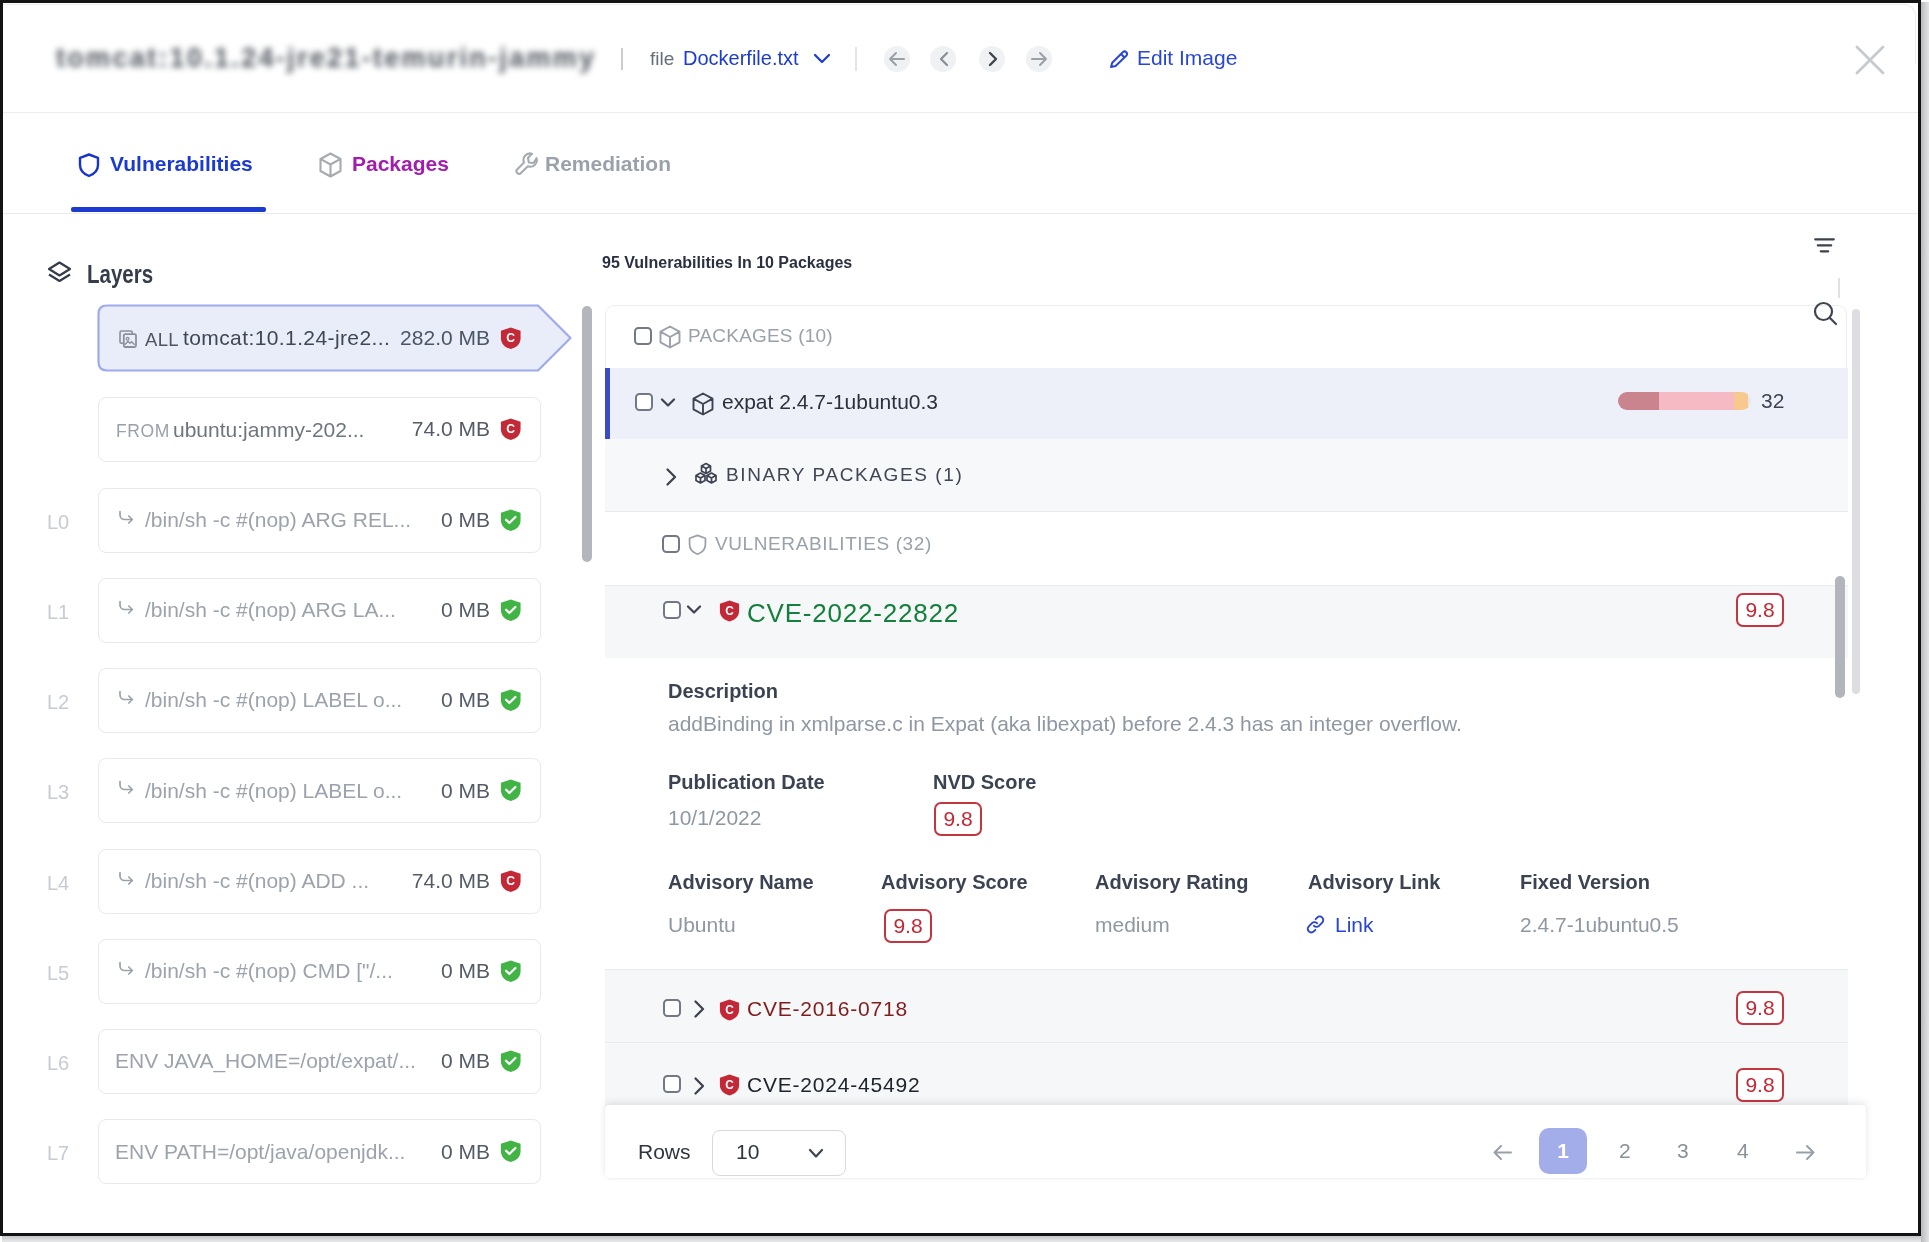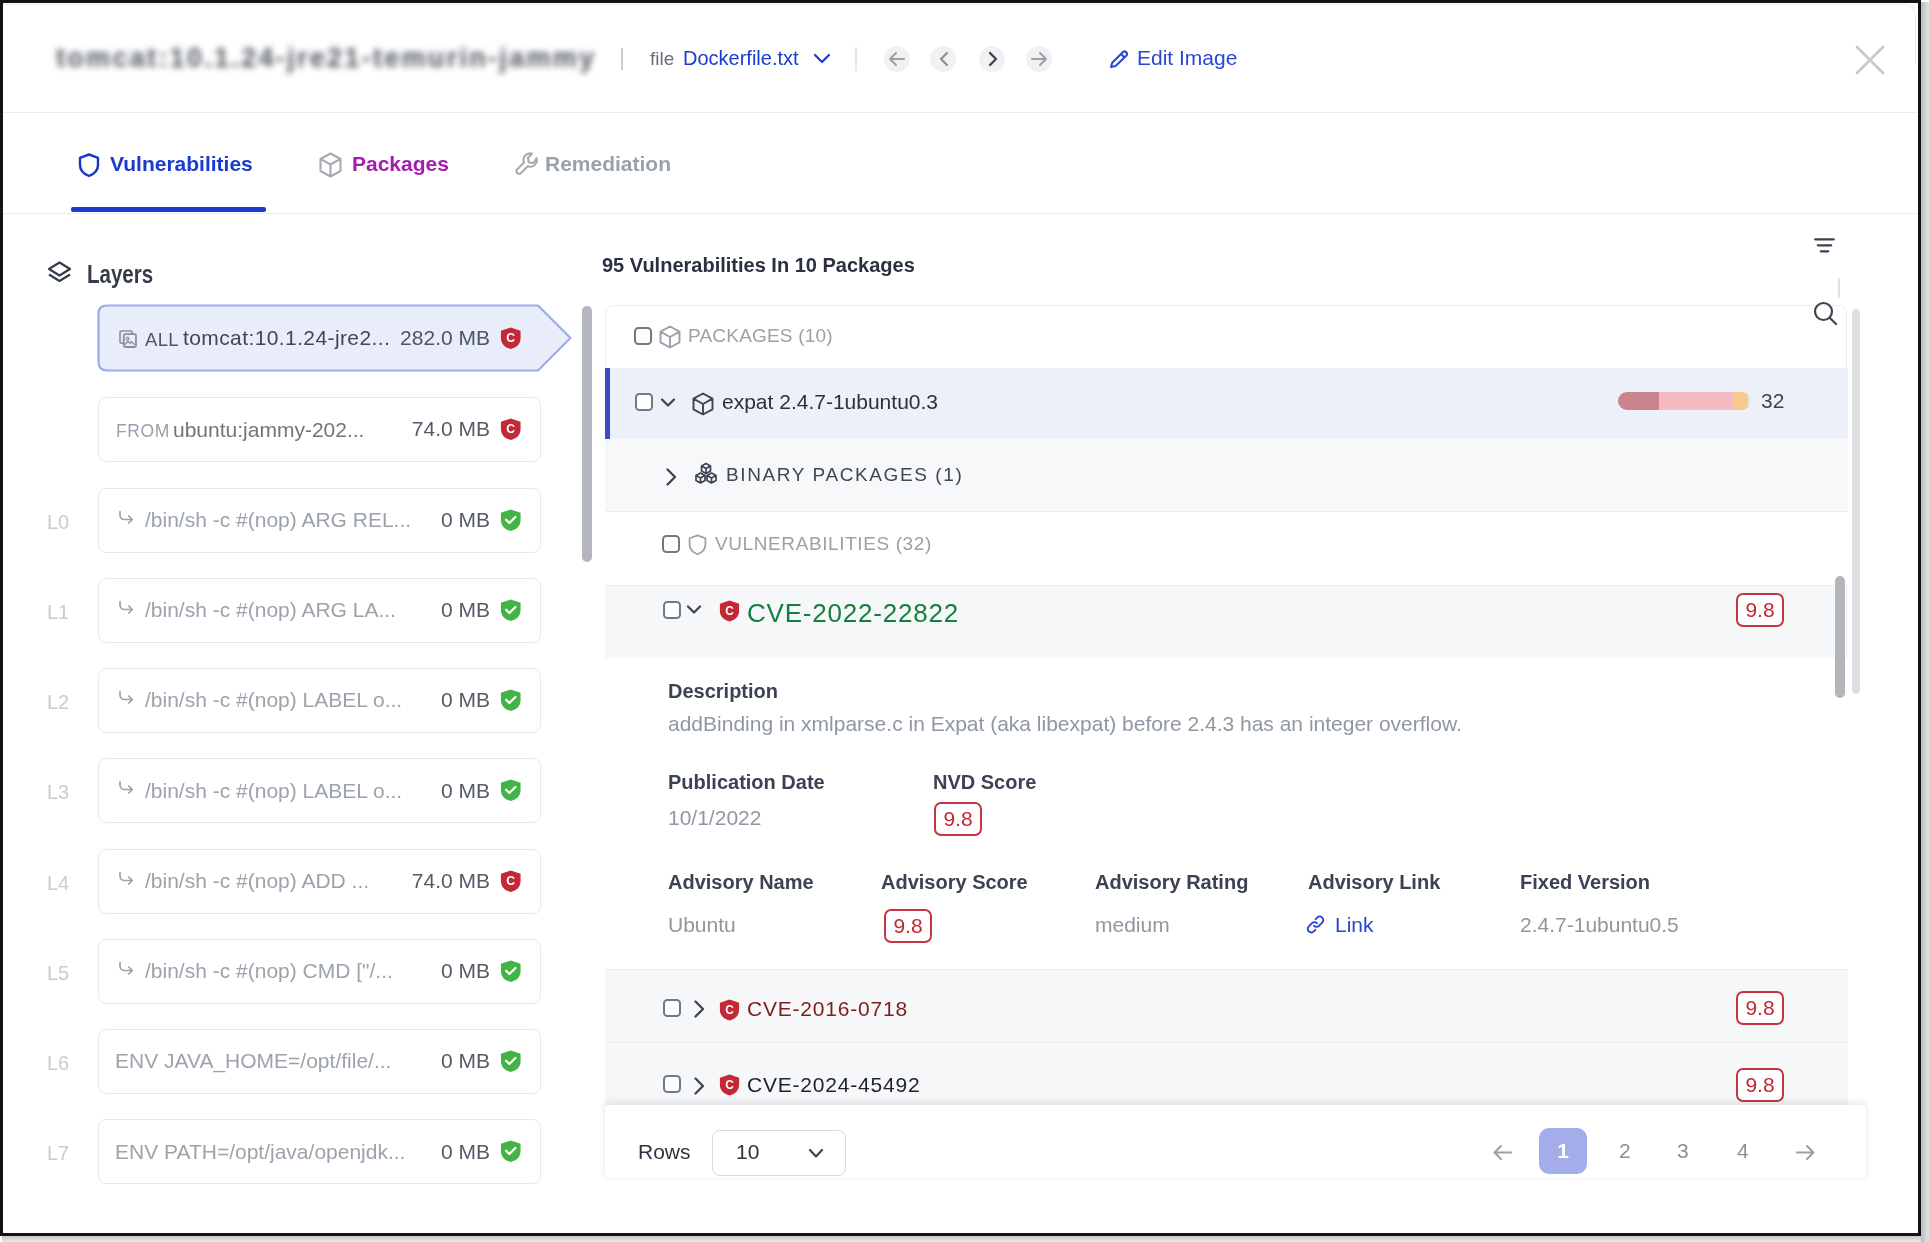--- a/index.html
+++ b/index.html
@@ -35,21 +35,21 @@
   .card { position:absolute; left:98px; width:443px; height:65px; background:#fff;
     border:1px solid #e7e9ec; border-radius:8px; }
   .card-lbl { position:absolute; left:40px; width:36px; text-align:center; font-size:20px; color:#c7cbd2; }
   .ct { position:absolute; white-space:nowrap; font-size:21px; }
   .scroll-left { position:absolute; left:582px; top:306px; width:10px; height:256px; background:#b3b6bc; border-radius:5px; }
   .cmd { position:absolute; left:145px; white-space:nowrap; font-size:21px; color:#9ca3ad; }
   .cmd2 { position:absolute; left:115px; white-space:nowrap; font-size:21px; color:#9ca3ad; }
   .mb { position:absolute; left:389px; width:101px; text-align:right; font-size:21px; color:#555b66; }
 
   
-  .rp-title { position:absolute; left:602px; top:254px; font-size:20px; font-weight:bold; color:#2a3040; }
+  .rp-title { position:absolute; left:602px; top:254px; font-size:16px; font-weight:bold; color:#2a3040; }
   .panel-top { position:absolute; left:605px; top:305px; width:1242px; height:806px; border:1.5px solid #ebedf0; border-bottom:none; border-radius:9px 9px 0 0; background:#fff; }
   .cb { position:absolute; width:17.5px; height:17.5px; border:2px solid #717987; border-radius:4.5px; background:#fff; }
   .grp { font-size:19px; color:#9aa1ac; letter-spacing:0.2px; }
   .badge { position:absolute; border:2px solid #c53540; border-radius:7px; color:#c22834;
     font-size:21px; text-align:center; line-height:30px; width:48px; height:34px; background:#fff; }
   .lbl { font-size:20px; font-weight:600; color:#3b4252; position:absolute; }
   .val { font-size:21px; color:#8f97a3; position:absolute; }
   .scroll-outer { position:absolute; left:1851.5px; top:309px; width:8.5px; height:385px; background:#dcdee1; border-radius:5px; }
   .scroll-inner { position:absolute; left:1835px; top:576px; width:10px; height:122px; background:#b2b5bb; border-radius:5px; }
 
@@ -235,21 +235,21 @@
 
 <svg class="abs" style="left:118px;top:961px" width="17" height="16">
       <use href="#ret"></use>
     </svg>
 <div class="cmd" style="top:959px">/bin/sh -c #(nop) CMD ["/...</div>
 <div class="mb" style="top:959px">0 MB</div>
 <svg class="abs" style="left:500px;top:960px" width="21.5" height="22.5" viewBox="0 0 23 24">
       <use href="#gshield"></use>
     </svg>
 
-<div class="cmd2" style="top:1049px">ENV JAVA_HOME=/opt/file/...</div>
+<div class="cmd2" style="top:1049px">ENV JAVA_HOME=/opt/expat/...</div>
 <div class="mb" style="top:1049px">0 MB</div>
 <svg class="abs" style="left:500px;top:1050px" width="21.5" height="22.5" viewBox="0 0 23 24">
       <use href="#gshield"></use>
     </svg>
 
 <div class="cmd2" style="top:1140px">ENV PATH=/opt/java/openjdk...</div>
 <div class="mb" style="top:1140px">0 MB</div>
 <svg class="abs" style="left:500px;top:1140px" width="21.5" height="22.5" viewBox="0 0 23 24">
       <use href="#gshield"></use>
     </svg>

